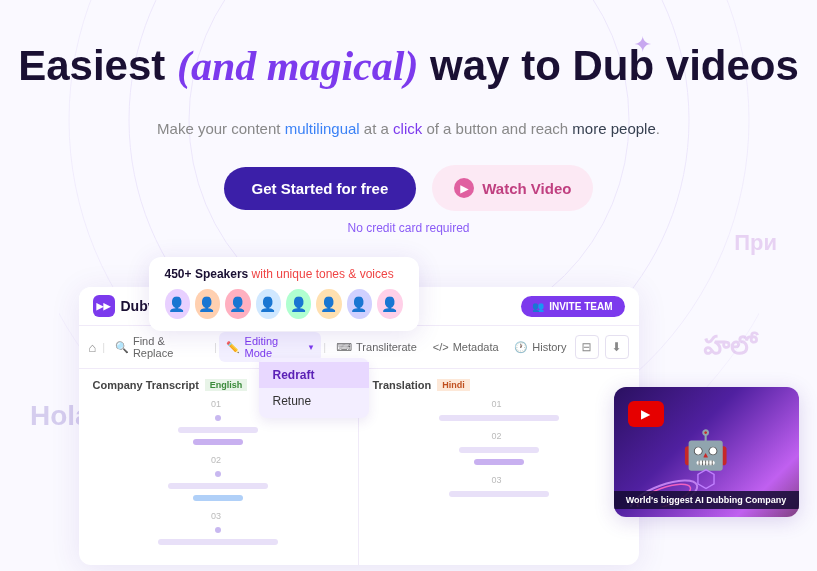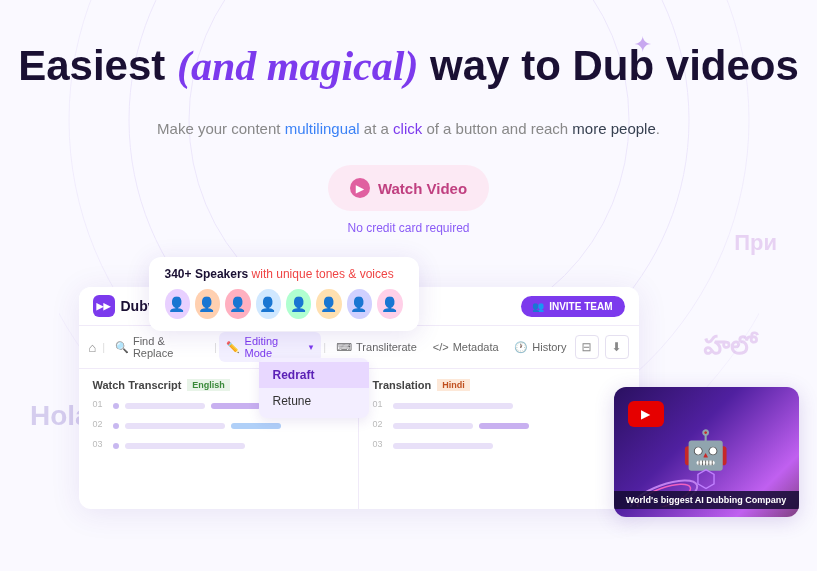--- a/index.html
+++ b/index.html
@@ -309,22 +309,23 @@
       border-radius: 0;
       padding: 1px 5px;
       font-size: 9px;
     }
     .lang-badge-hindi {
       background: #fde8d8;
       color: #c05020;
     }
     
     .skel-row {
-      display: flex; align-items: flex-end; gap: 6px;
+      display: flex; align-items: center; gap: 6px;
       margin-bottom: 10px;
+      flex-direction: column;
     }
     .skel-num {
       font-size: 9px; color: #bbb; width: 14px;
     }
     .skel-bar {
       height: 6px; border-radius: 3px; background: #e8e0f8;
     }
     .skel-dot {
       width: 6px; height: 6px; border-radius: 50%; background: #c8b8f0;
     }
@@ -392,33 +393,34 @@
 <div class="lang-word lang-telugu">హలో</div>
 
 <div class="hero">
   <h1 class="hero-title">
     <span>Easiest </span><span class="magical">(and magical)</span><span> way to Dub videos</span>
   </h1>
   <p class="hero-subtitle">
     Make your content <span class="highlight-blue">multilingual</span> at a <span class="highlight-purple">click</span> of a button and reach <span class="highlight-dark">more people</span>.
   </p>
   <div class="button-row">
+    <button class="btn-primary">Get Started for free</button>
     <button class="btn-watch">
       <span class="play-icon">▶</span>
       <span>Watch Video</span>
     </button>
   </div>
   <p class="no-credit">No credit card required</p>
 </div>
 
 <div class="ui-preview">
 
   <div class="speakers-popup">
     <div class="speakers-title">
-      <strong>340+</strong>
+      <strong>450+</strong>
       <strong>Speakers</strong>
       <span>with unique tones &amp; voices</span>
     </div>
     <div class="speaker-avatars">
       <div class="avatar-circle av1">👤</div>
       <div class="avatar-circle av2">👤</div>
       <div class="avatar-circle av3">👤</div>
       <div class="avatar-circle av4">👤</div>
       <div class="avatar-circle av5">👤</div>
       <div class="avatar-circle av6">👤</div>
@@ -473,21 +475,21 @@
 
       <div class="editing-dropdown">
         <div class="dropdown-item">Redraft</div>
         <div class="dropdown-item">Retune</div>
       </div>
     </div>
 
     <div class="app-content">
       <div class="content-left">
         <div class="section-label">
-          <span>Watch Transcript</span>
+          <span>Company Transcript</span>
           <span class="lang-badge">English</span>
         </div>
         <div class="skel-row">
           <span class="skel-num">01</span>
           <div class="skel-dot"></div>
           <div class="skel-bar skel-bar-md"></div>
           <div class="skel-bar skel-bar-sm skel-bar-accent"></div>
         </div>
         <div class="skel-row">
           <span class="skel-num">02</span>

